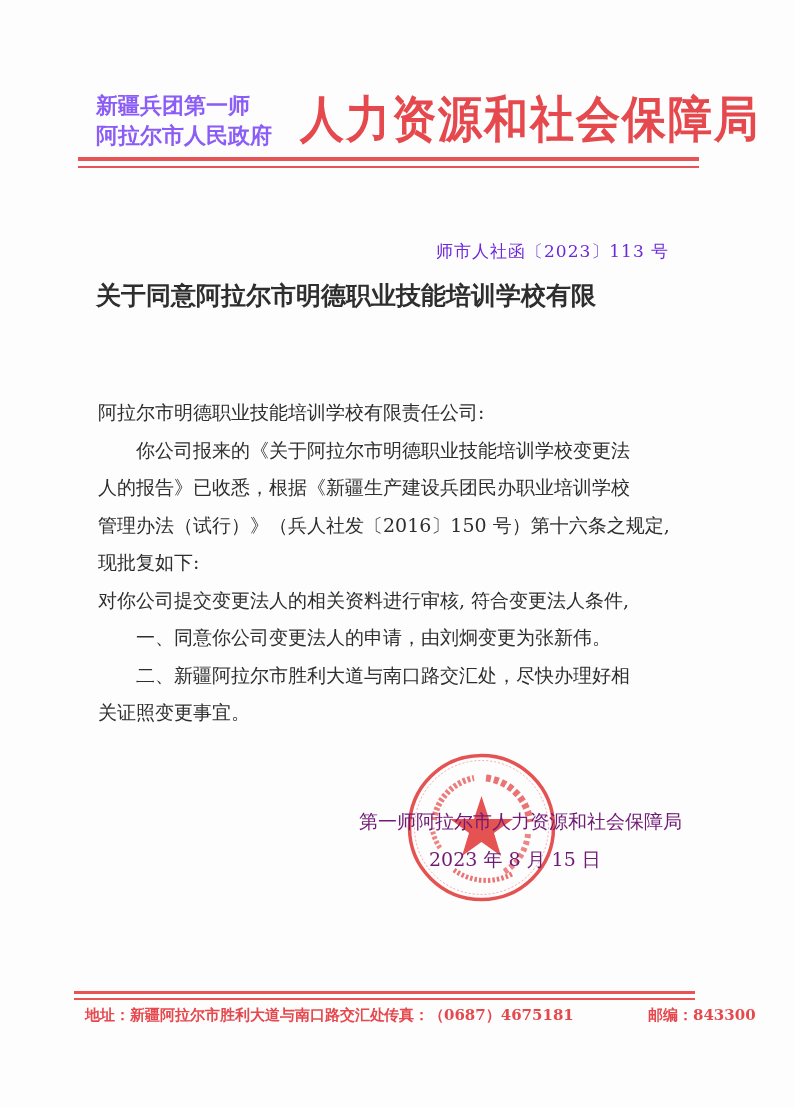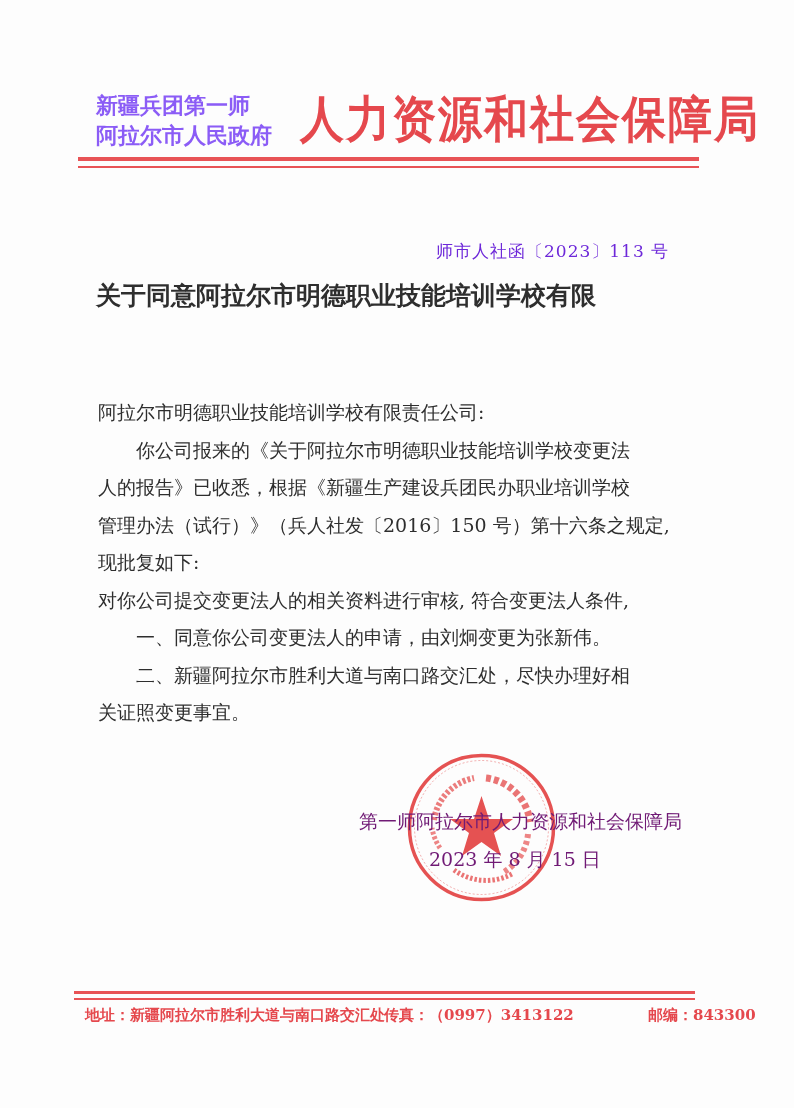--- a/index.html
+++ b/index.html
@@ -194,16 +194,16 @@
 
   <div class="signature">
     <div>第一师阿拉尔市人力资源和社会保障局</div>
     <div class="sig-date">2023 年 8 月 15 日</div>
   </div>
 
   <div class="rule rule-bot-thick"></div>
   <div class="rule rule-bot-thin"></div>
 
   <div class="footer footer-address">地址：新疆阿拉尔市胜利大道与南口路交汇处</div>
-  <div class="footer footer-fax">传真：（0997）3413122</div>
+  <div class="footer footer-fax">传真：（0687）4675181</div>
   <div class="footer footer-postcode">邮编：843300</div>
 
 </div>
 
 </body></html>

